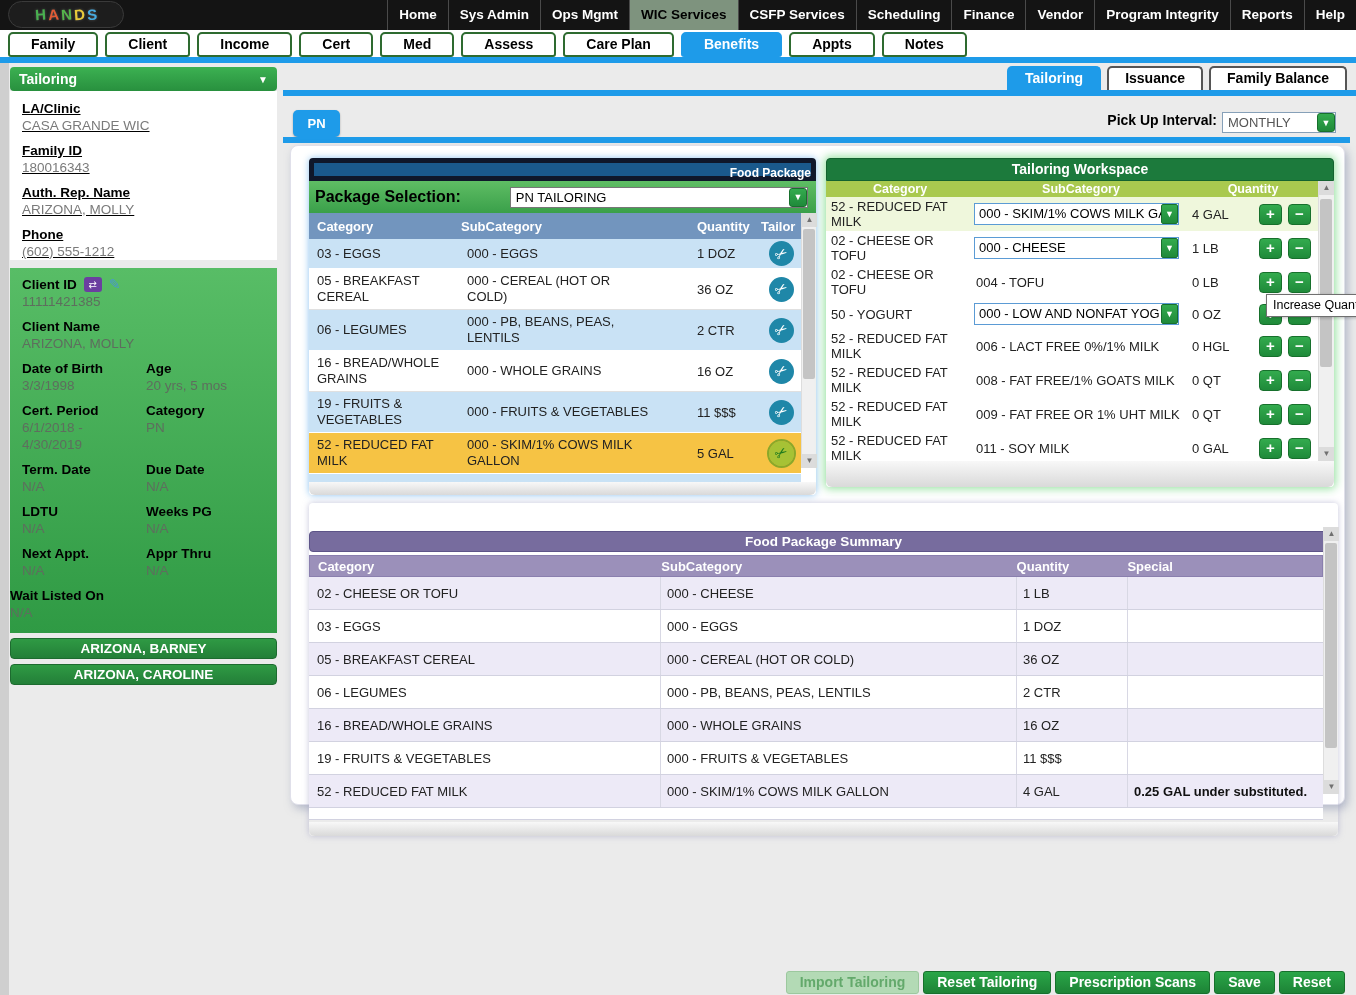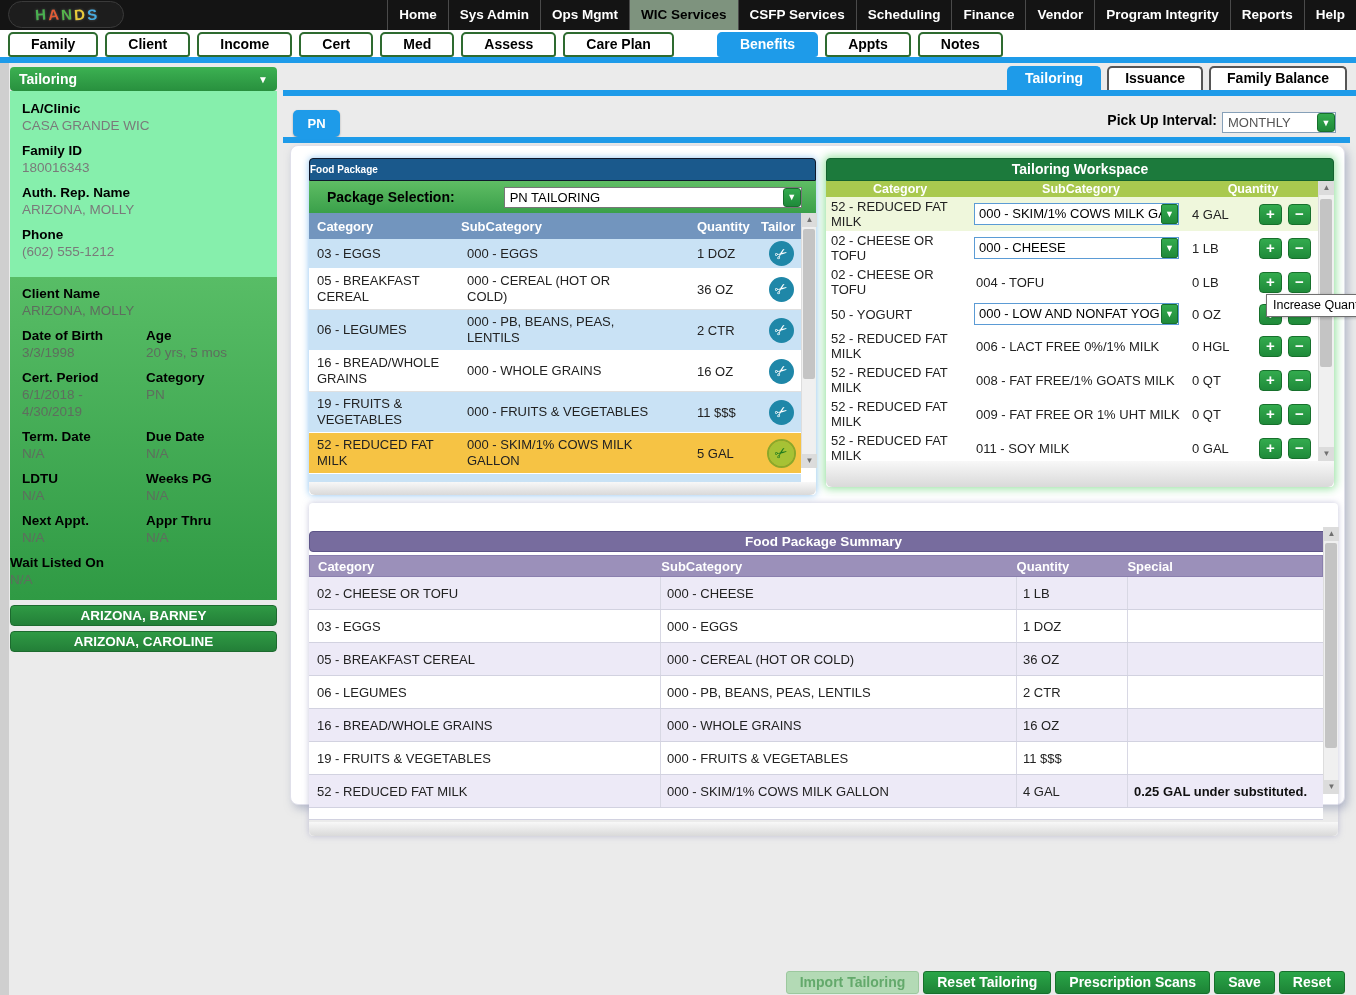--- a/index.html
+++ b/index.html
@@ -12,28 +12,28 @@
   .topnav { position:absolute; left:0; top:0; width:1356px; height:30px; background:#141414; display:flex; align-items:center; }
   .logo { position:absolute; left:8px; top:1px; height:27px; width:116px; background:#1d1d1d; border:1px solid #3a3a3a; border-radius:14px; display:flex; align-items:center; justify-content:center; gap:2px; }
   .logo span { font-weight:bold; font-size:15px; text-shadow:0 0 3px rgba(255,255,255,.25); transform:rotate(-4deg); }
   .topnav-items { position:absolute; right:0; top:0; height:30px; display:flex;align-items:center; }
   .topnav-item { color:#fff; font-weight:bold; font-size:13.5px; line-height:30px; padding:0 11px; border-left:1px solid #4a4a4a; white-space:nowrap; cursor:pointer; }
   .topnav-item.active { background:#7e937e; color:#000; }
 
   
   .module-tabbar { position:absolute; left:0; top:30px; width:1356px; height:27px; background:#fff; display:flex; gap:7px; padding:2px 0 0 8px; }
   .module-tab { height:25px; line-height:21px; border:2px solid #2e6b30; border-radius:5px 5px 3px 3px; background:#fff; color:#000; font-weight:bold; font-size:14px; padding:0 21px; cursor:pointer; white-space:nowrap; }
-  .module-tab.active { background:#1e9be9; border-color:#1e9be9; color:#fff;margin-left:36px; }
+  .module-tab.active { background:#1e9be9; border-color:#1e9be9; color:#fff; }
   .bar1 { position:absolute; left:0; top:57px; width:1356px; height:6px; background:#1e9be9; }
 
   
   .sidebar { position:absolute; left:10px; top:67px; width:267px; }
   .sidebar-header { height:24px; border-radius:4px; background:linear-gradient(#3cb152,#28903e); color:#fff; font-weight:bold; font-size:14px; display:flex; align-items:center; justify-content:space-between; padding:0 9px; cursor:pointer; }
   .caret { font-size:10px; color:#fff; }
-  .sidebar-white { background:#86efac; padding:9px 0 9px 0; }
+  .sidebar-white { background:#ffffff; padding:9px 0 0 0;text-decoration:underline; }
   .sb-field { padding:0 12px; margin-bottom:8px; }
   .sb-field .lbl { font-weight:bold; font-size:13.5px; color:#000; line-height:17px; }
   .sb-field .val { font-size:13.5px; color:#7a7a7a; line-height:17px; }
   .sidebar-green { background:linear-gradient(#58bd66,#2f9a44); padding:8px 0 4px 0; }
   .sidebar-green .val { color:#5e6e5e; }
   .idrow { display:flex; align-items:center; gap:7px; }
   .icon-transfer { width:18px; height:15px; background:#6b3fa0; border-radius:3px; color:#fff; font-size:10px; line-height:15px; text-align:center; cursor:pointer; }
   .icon-pencil { color:#4a96d2; font-size:14px; cursor:pointer; line-height:15px; }
   .pair-row { display:flex; }
   .pair-row .sb-field:first-child { width:136px; }
@@ -52,23 +52,23 @@
   .select-box .sel-txt { font-size:13px; color:#555; padding:2px 5px; white-space:nowrap; overflow:hidden; }
   .green-btn { width:18px; background:linear-gradient(#33ab4e,#1f8a3a); border:1px solid #17702c; border-radius:3px; color:#fff; font-size:9px; display:flex; align-items:center; justify-content:center; cursor:pointer; }
   .pickup .sel-txt { width:94px; }
   .pn-tab { position:absolute; top:47px; left:10px; width:47px; height:27px; background:#1e9be9; border-radius:5px; color:#fff; font-weight:bold; font-size:13px; text-align:center; line-height:27px; box-shadow:0 1px 2px rgba(0,0,0,.3); cursor:pointer; }
   .bar3 { position:absolute; top:74px; left:0; width:1067px; height:6px; background:#1e9be9; }
 
   .content-panel { position:absolute; top:82px; left:7px; width:1055px; height:660px; background:#fff; border-radius:8px; border:1px solid #e0e0ea; box-shadow:3px 4px 8px rgba(130,140,170,.5); }
 
   
   .fp-panel { position:absolute; left:18px; top:12px; width:507px; border-radius:4px; box-shadow:0 0 7px rgba(130,190,240,.9); }
-  .fp-header { height:23px; background:#1a598c; border:1px solid #0f172a; border-radius:4px 4px 0 0; color:#fff; font-weight:bold; font-size:10px; text-align:left; line-height:21px; }
+  .fp-header { height:23px; background:#1a598c; border:5px solid #0f172a; border-radius:4px 4px 0 0; color:#fff; font-weight:bold; font-size:12px; text-align:right; line-height:21px; }
   .fp-select-row { height:32px; background:linear-gradient(#5fbd64,#3aa04a); display:flex; align-items:center; }
-  .fp-select-label { font-weight:bold; font-size:14px; color:#000; padding-left:18px; }
+  .fp-select-label { font-weight:bold; font-size:16px; color:#000; padding-left:6px; }
   .fp-select-row .select-box { margin-left:49px; border-color:#777; }
   .fp-select-row .sel-txt { width:278px; color:#000; }
   .fp-table { position:relative; }
   .fp-thead { display:flex; width:492px; height:26px; background:#7295be; color:#fff; font-weight:bold; font-size:13px; align-items:center; }
   .fp-thead span:nth-child(1){ width:152px; padding-left:8px; }
   .fp-thead span:nth-child(2){ width:236px; }
   .fp-thead span:nth-child(3){ width:64px; }
   .fp-thead span:nth-child(4){ width:40px; }
   .fp-body { width:492px; }
   .fp-row { display:flex; align-items:center; border-bottom:1px solid #fff; font-size:13px; color:#222; }
@@ -205,20 +205,28 @@
           <div class="lbl">Auth. Rep. Name</div>
           <div class="val">ARIZONA, MOLLY</div>
         </div>
         <div class="sb-field">
           <div class="lbl">Phone</div>
           <div class="val">(602) 555-1212</div>
         </div>
       </div>
     <div class="sidebar-green">
       <div class="sb-field">
+        <div class="idrow">
+          <span class="lbl">Client ID</span>
+          <span class="icon-transfer">⇄</span>
+          <span class="icon-pencil">✎</span>
+        </div>
+        <div class="val">11111421385</div>
+      </div>
+      <div class="sb-field">
         <div class="lbl">Client Name</div>
         <div class="val">ARIZONA, MOLLY</div>
       </div>
       <div id="client-pairs">
           <div class="pair-row">
             <div class="sb-field">
               <div class="lbl">Date of Birth</div>
               <div class="val">3/3/1998</div>
             </div>
             <div class="sb-field">

